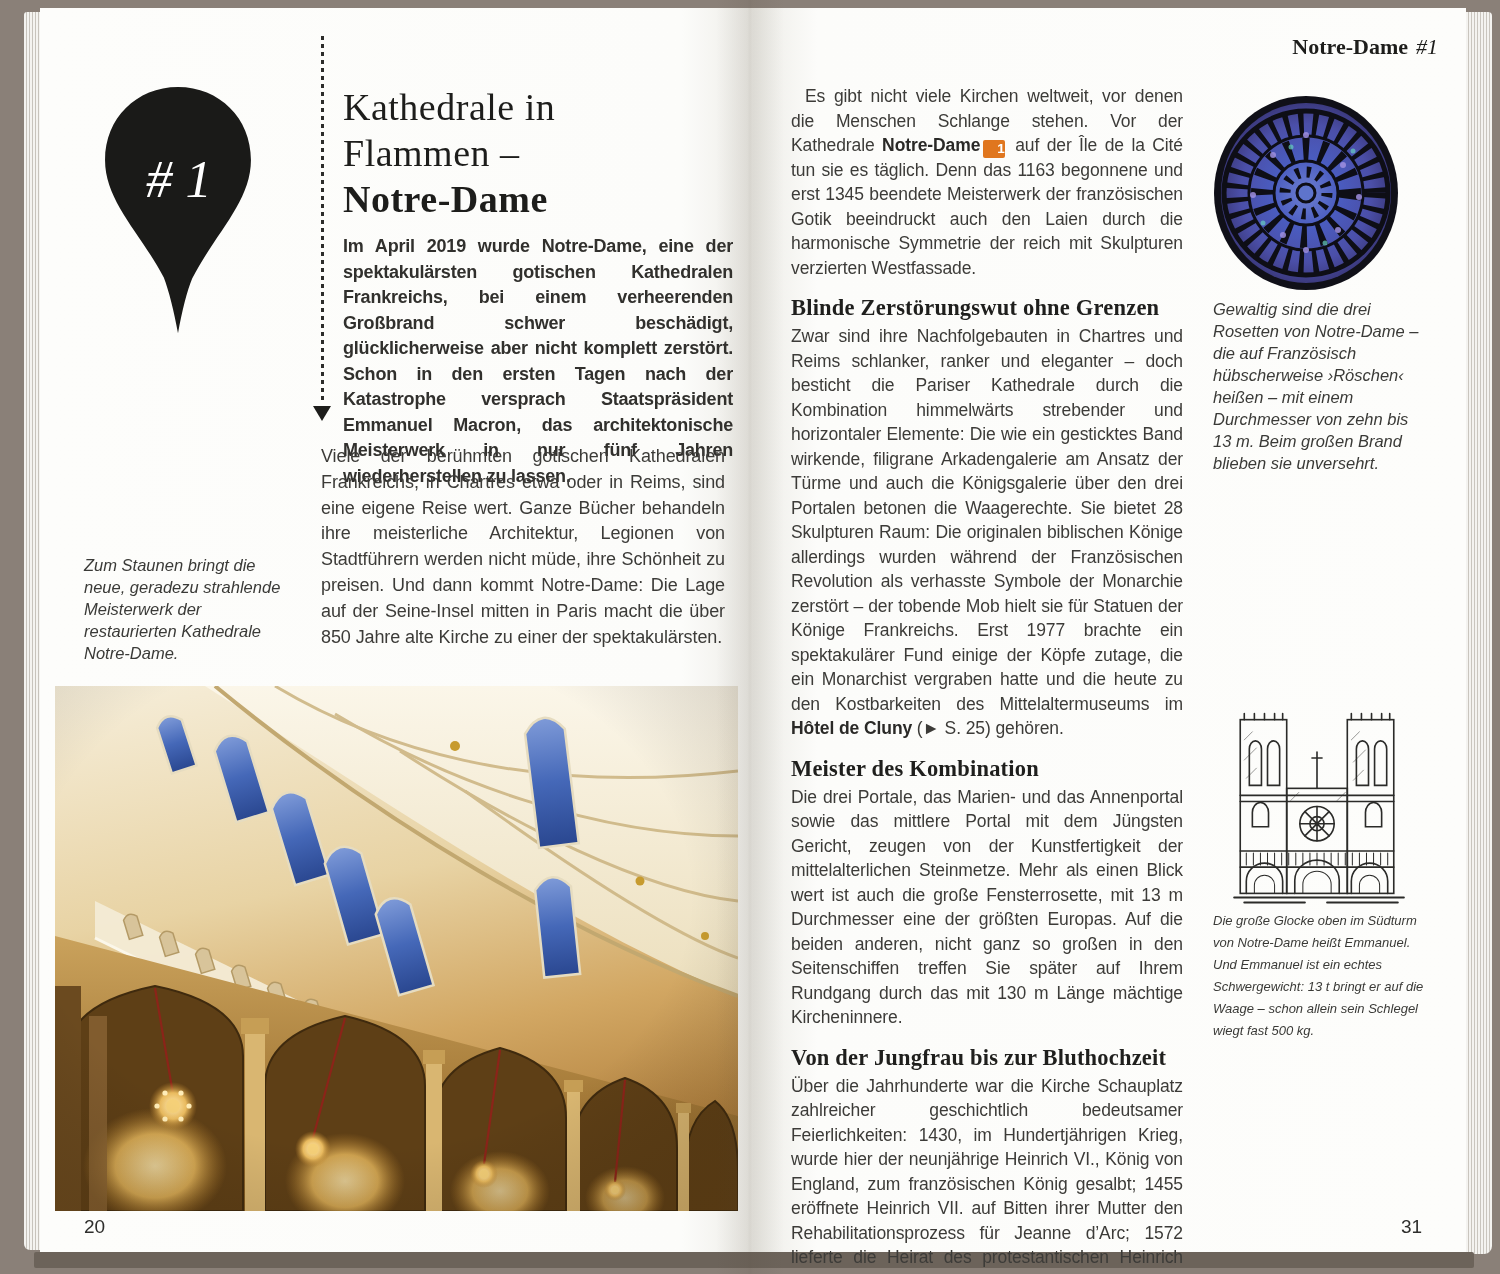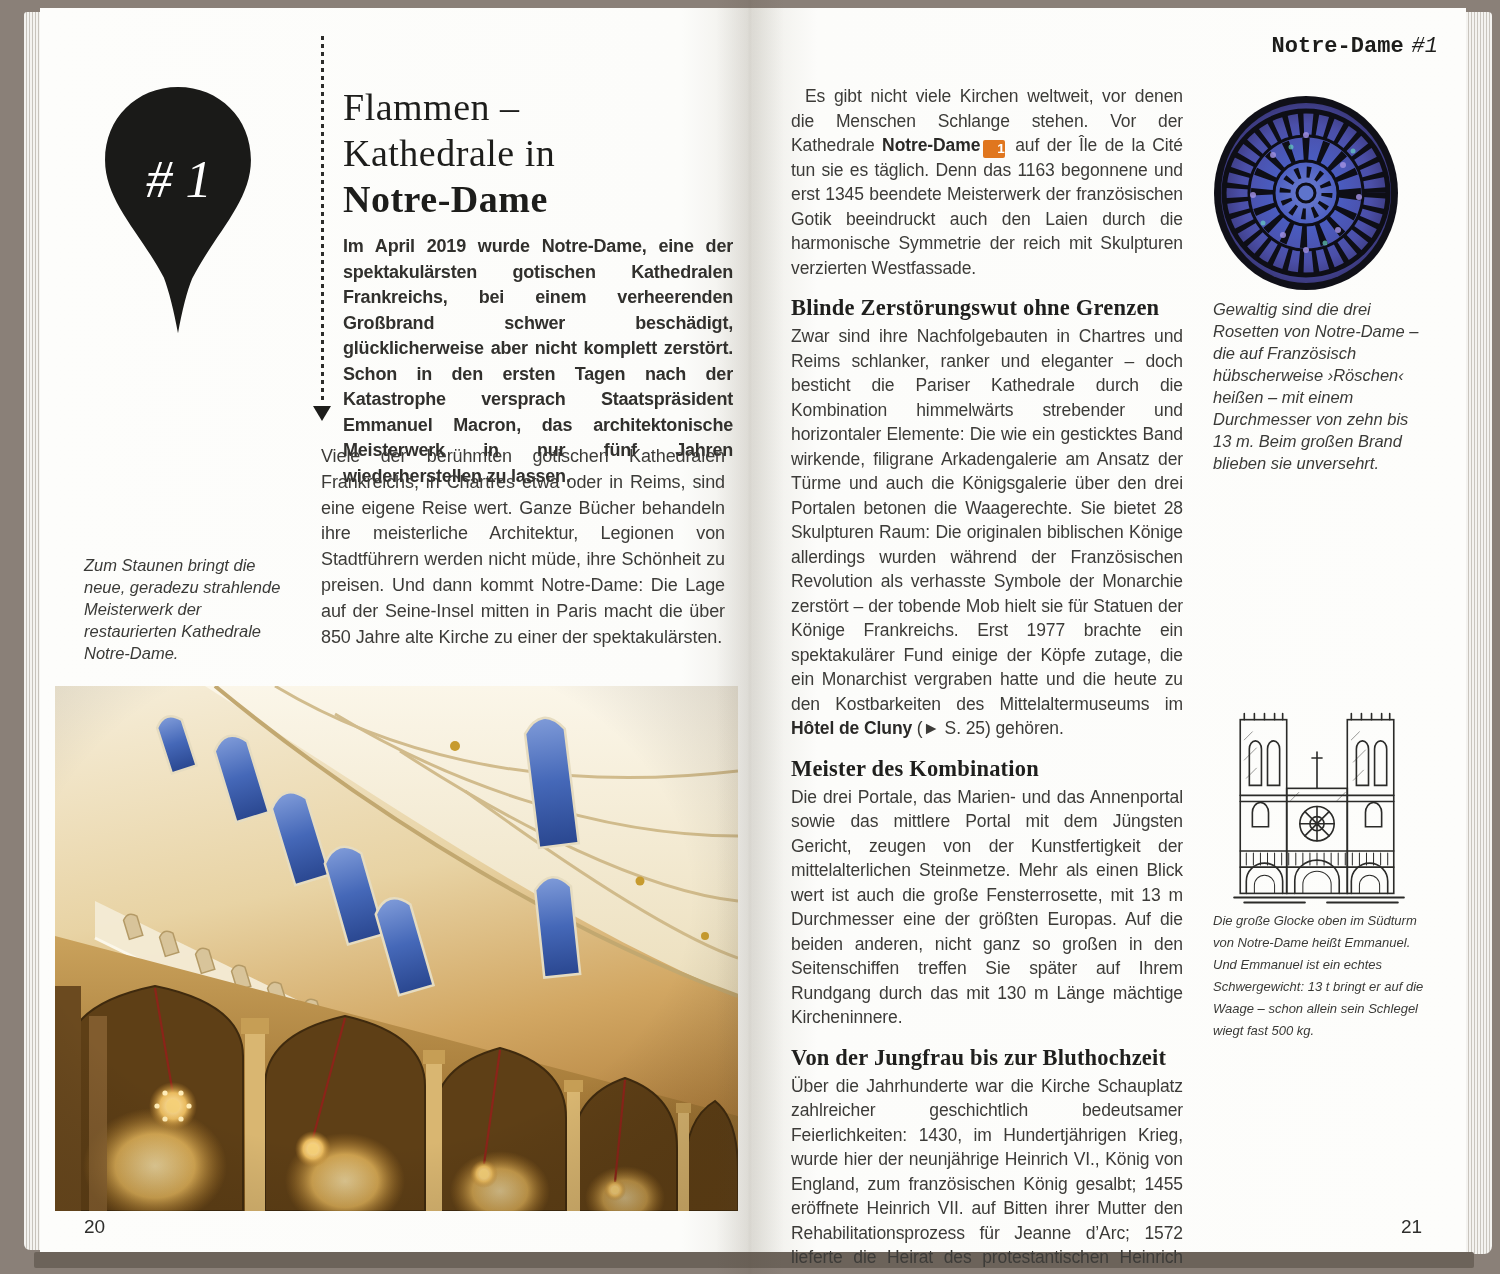--- a/index.html
+++ b/index.html
@@ -38,21 +38,21 @@
     font-size:18px;line-height:25.8px;color:#3c3b38;text-align:justify;letter-spacing:-0.1px;}
   .margin-cap{position:absolute;left:44px;top:546px;width:212px;
     font-size:16.5px;line-height:22px;font-style:italic;color:#3a3a37;}
   .photo{position:absolute;left:15px;top:678px;width:683px;height:525px;overflow:hidden;}
   .photo svg{display:block;width:100%;height:100%;}
   .pagenum{position:absolute;font-size:19px;color:#2e2e2c;}
   .pagenum-left{left:44px;top:1208px;text-align:center;}
   .pagenum-right{left:648px;top:1208px;}
 
   
-  .running-head{position:absolute;right:28px;top:26px;font-family:Liberation Mono, monospace;font-size:22px;color:#1d1d1b;}
+  .running-head{position:absolute;right:28px;top:26px;font-family:Liberation Serif, serif;font-size:22px;color:#1d1d1b;}
   .running-head .rh-title{font-weight:bold;}
   .running-head .rh-num{font-style:italic;margin-left:8px;}
   .main-col{position:absolute;left:38px;top:76px;width:392px;}
   .para{margin:0;font-size:17.5px;line-height:24.5px;color:#3c3b38;text-align:justify;letter-spacing:-0.1px;}
   .para b{color:#2a2927;}
   .indent{text-indent:14px;}
   .sect-head{margin:14px 0 3px 0;font-family:"Liberation Serif", serif;font-weight:bold;font-size:22.5px;line-height:27px;color:#1f1f1d;letter-spacing:0.2px;}
   .badge{display:inline-block;min-width:18px;height:18px;line-height:18px;text-align:center;
     background:#e0761e;color:#fff;font-weight:bold;font-size:13.5px;border-radius:2px;
     margin:0 3px;transform:translateY(2px);}
@@ -81,22 +81,22 @@
       <svg viewBox="0 0 150 250">
         <path d="M75,3 C116,3 147,34 147,75 C147,116 112,147 89,192 C84,204 79,224 75,246 C71,224 66,204 61,191 C38,147 3,116 3,75 C3,34 34,3 75,3 Z" fill="#1a1a18"></path>
         <text x="76" y="112" text-anchor="middle" font-family="Liberation Serif, serif" font-style="italic" font-size="52" fill="#ffffff"># 1</text>
       </svg>
     </div>
 
     <div class="dotline"></div>
     <div class="dotarrow"></div>
 
     <div class="title">
+      <div>Kathedrale in</div>
       <div>Flammen –</div>
-      <div>Kathedrale in</div>
       <div class="t-bold">Notre-Dame</div>
     </div>
 
     <div class="intro">Im April 2019 wurde Notre-Dame, eine der spektakulärsten gotischen Kathedralen Frankreichs, bei einem verheerenden Großbrand schwer beschädigt, glücklicherweise aber nicht komplett zerstört. Schon in den ersten Tagen nach der Katastrophe versprach Staatspräsident Emmanuel Macron, das architektonische Meisterwerk in nur fünf Jahren wiederherstellen zu lassen.</div>
 
     <div class="lead">Viele der berühmten gotischen Kathedralen Frankreichs, in Chartres etwa oder in Reims, sind eine eigene Reise wert. Ganze Bücher behandeln ihre meisterliche Architektur, Legionen von Stadtführern werden nicht müde, ihre Schönheit zu preisen. Und dann kommt Notre-Dame: Die Lage auf der Seine-Insel mitten in Paris macht die über 850 Jahre alte Kirche zu einer der spektakulärsten.</div>
 
     <div class="margin-cap">Zum Staunen bringt die neue, geradezu strahlende Meisterwerk der restaurierten Kathedrale Notre-Dame.</div>
 
     <div class="photo">
@@ -321,17 +321,17 @@
         <path d="M78,192 v-13 a22,20 0 0 1 44,0 v13"></path>
         <path d="M134,192 v-12 a18,18 0 0 1 36,0 v12"></path>
         <path d="M38,192 v-8 a10,10 0 0 1 20,0 v8 M86,192 v-9 a14,13 0 0 1 28,0 v9 M142,192 v-8 a10,10 0 0 1 20,0 v8" stroke-width="1"></path>
         <path d="M18,196 h168 M28,201 h60 M110,201 h70" stroke-width="2"></path>
         <path stroke-width="0.8" opacity="0.6" d="M28,40 l8,-8 M28,60 l12,-12 M30,78 l10,-10 M134,40 l8,-8 M136,62 l12,-12 M136,80 l10,-10 M74,100 l8,-8 M120,100 l8,-8"></path>
       </svg>
     </div>
 
     <div class="bell-cap">Die große Glocke oben im Südturm von Notre-Dame heißt Emmanuel. Und Emmanuel ist ein echtes Schwergewicht: 13 t bringt er auf die Waage – schon allein sein Schlegel wiegt fast 500 kg.</div>
 
-    <div class="pagenum pagenum-right">21</div>
+    <div class="pagenum pagenum-right">31</div>
   </div>
 </div>
 
 <div class="gutter"></div>
 
 </body></html>

